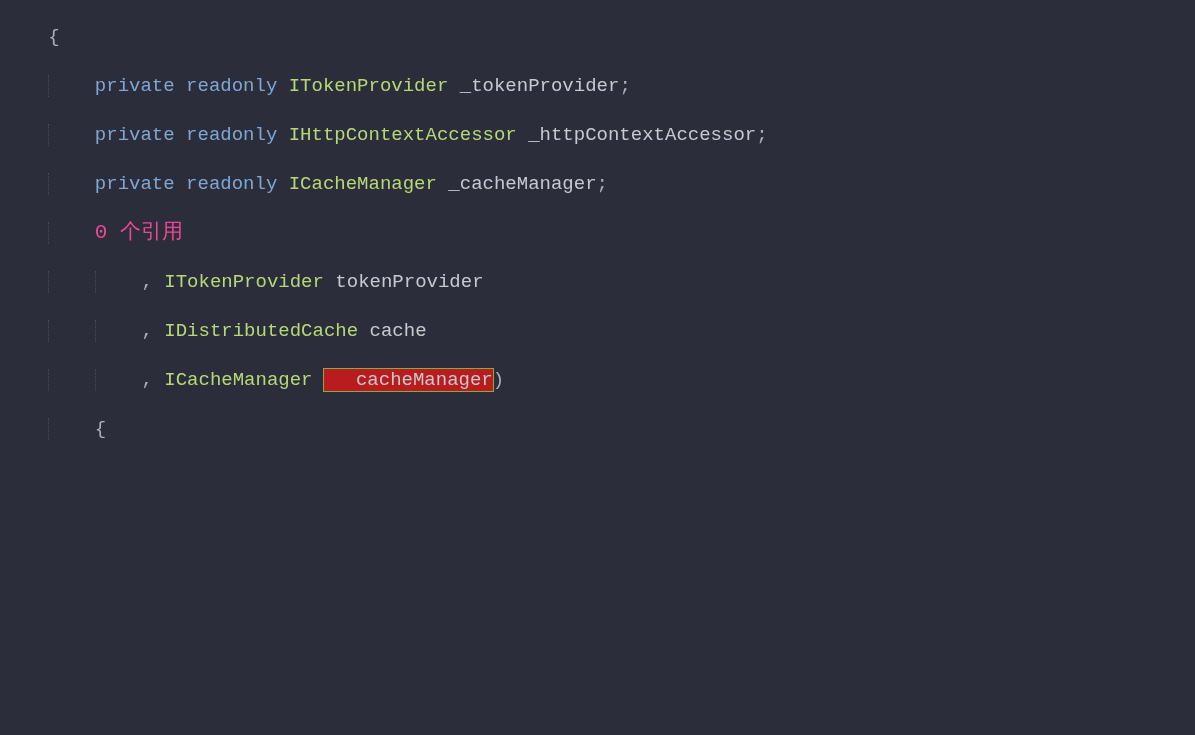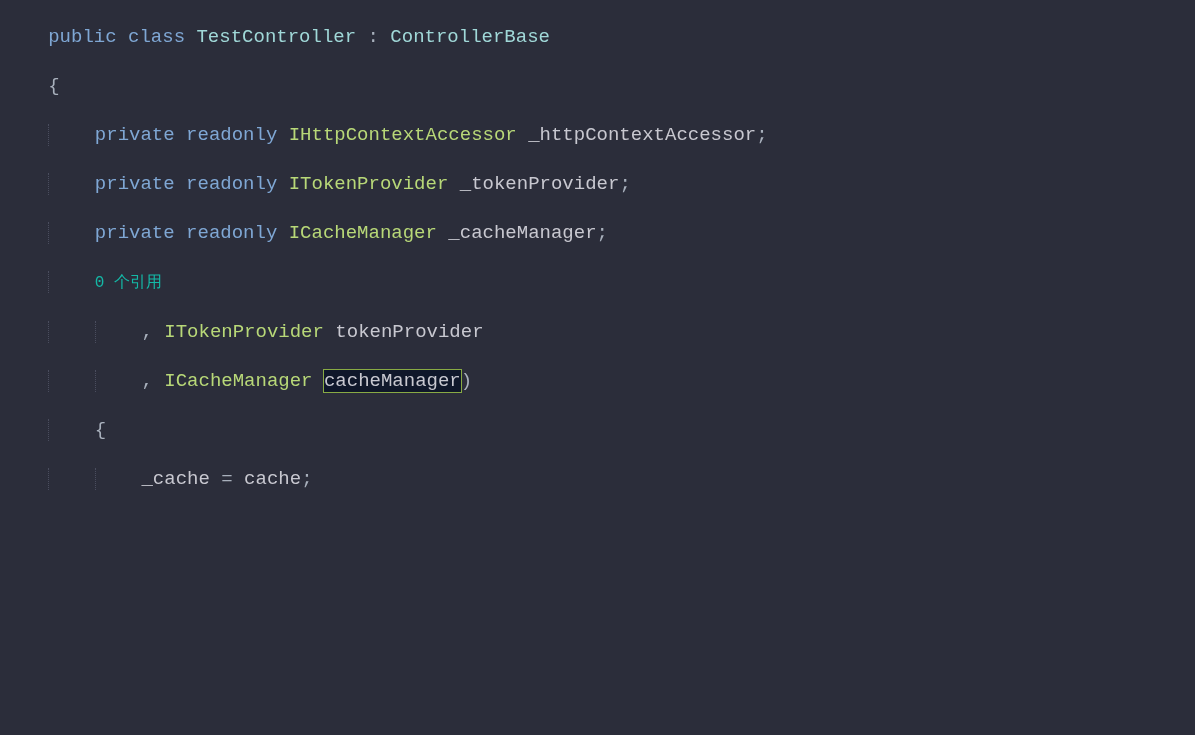--- a/index.html
+++ b/index.html
@@ -16,41 +16,41 @@
   .editor {
     padding-left: 14px;
     white-space: pre;
   }
   .kw { color: #7fa7d4; }
   .cls { color: #a0d8d8; }
   .iface { color: #b8d878; }
   .id { color: #c8c8d0; }
   .op { color: #a8b0bc; }
   .punc { color: #a8b0bc; }
-  .ref { color: #14b8a6; font-size: 16px; }
+  .ref { color: #ec4899; font-size: 21px; }
   .hlgreen {
-    background: #0f172a;
+    background: #b91c1c;
     outline: 1px solid #88aa44;
+    padding-left: 32px;
   }
   .g { border-left: 1px dotted #4a4d5e; }
 </style>
 </head>
 <body>
 
 <div class="editor">
-<div>   <span class="kw">public</span> <span class="kw">class</span> <span class="cls">TestController</span> <span class="punc">:</span> <span class="cls">ControllerBase</span></div>
 <div>   <span class="punc">{</span></div>
+<div>   <span class="g"> </span>   <span class="kw">private</span> <span class="kw">readonly</span> <span class="iface">ITokenProvider</span> <span class="id">_tokenProvider</span><span class="punc">;</span></div>
 <div>   <span class="g"> </span>   <span class="kw">private</span> <span class="kw">readonly</span> <span class="iface">IHttpContextAccessor</span> <span class="id">_httpContextAccessor</span><span class="punc">;</span></div>
-<div>   <span class="g"> </span>   <span class="kw">private</span> <span class="kw">readonly</span> <span class="iface">ITokenProvider</span> <span class="id">_tokenProvider</span><span class="punc">;</span></div>
 <div>   <span class="g"> </span>   <span class="kw">private</span> <span class="kw">readonly</span> <span class="iface">ICacheManager</span> <span class="id">_cacheManager</span><span class="punc">;</span></div>
 <div>   <span class="g"> </span>   <span class="ref">0 个引用</span></div>
 <div>   <span class="g"> </span>   <span class="g"> </span>   <span class="punc">,</span> <span class="iface">ITokenProvider</span> <span class="id">tokenProvider</span></div>
+<div>   <span class="g"> </span>   <span class="g"> </span>   <span class="punc">,</span> <span class="iface">IDistributedCache</span> <span class="id">cache</span></div>
 <div>   <span class="g"> </span>   <span class="g"> </span>   <span class="punc">,</span> <span class="iface">ICacheManager</span> <span class="id hlgreen">cacheManager</span><span class="punc">)</span></div>
 <div>   <span class="g"> </span>   <span class="punc">{</span></div>
-<div>   <span class="g"> </span>   <span class="g"> </span>   <span class="id">_cache</span> <span class="op">=</span> <span class="id">cache</span><span class="punc">;</span></div>
 
 
 
 
 
 
 
 
 
 

